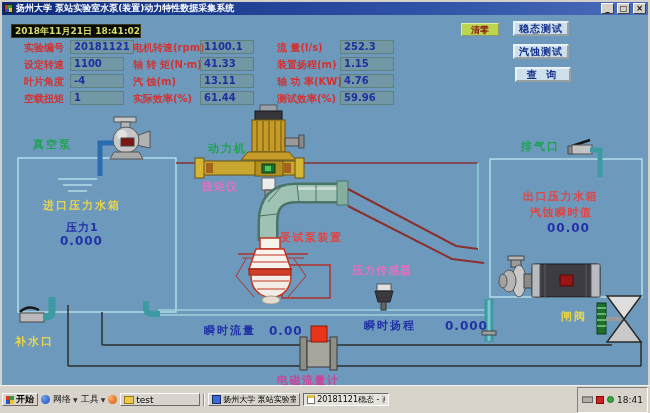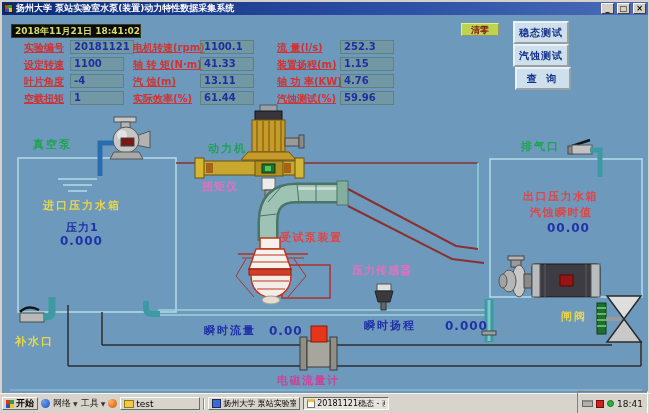--- a/index.html
+++ b/index.html
@@ -11,37 +11,37 @@
               background:linear-gradient(90deg,#0b2a7a,#2d4fa4 60%,#4a6cb8);
               display:flex; align-items:center; gap:3px; padding:4px 2px; }
   .app-icon16 { width:9px; height:9px; background:conic-gradient(#2f9e44 0 25%,#f3c614 0 50%,#2b50c8 0 75%,#e23418 0);
                 border:1px solid #222; flex:0 0 auto; }
   .title { color:#fff; font-size:9px; font-weight:bold; white-space:nowrap; overflow:hidden; flex:1; }
   .winbtn { width:13px; height:11px; background:#d4d0c8; border:1px solid; border-color:#fff #404040 #404040 #fff;
             font-size:8px; line-height:8px; text-align:center; color:#000; padding:0; font-weight:bold; }
   .dt { position:absolute; left:11px; top:24px; width:130px; height:14px; background:#0a0a06;
         border:1px solid #3a3a20; color:#d8dc6a; font-size:9px; font-weight:bold; line-height:12px; padding:0 3px;
         white-space:nowrap; overflow:hidden; }
-  .flabel { position:absolute; color:#d23232; font-size:10px; font-weight:bold; white-space:nowrap; line-height:13px;text-decoration:underline; }
+  .flabel { position:absolute; color:#d23232; font-size:10px; font-weight:bold; white-space:nowrap; line-height:13px; }
   .fval { position:absolute; color:#1f2f9f; font-size:10px; font-weight:bold; line-height:12px;
           background:rgba(125,150,115,.30); border:1px solid rgba(60,80,60,.35); padding:0 3px; min-width:54px; height:14px; }
   .btn { position:absolute; font-weight:bold; cursor:pointer;margin-left:47px; }
   .btn-clear { left:414px; top:23px; width:38px; height:13px; background:#bdd44e; color:#8a2416;
                border:1px outset #e2eca2; font-size:9px; line-height:10px; }
-  .btn-blue { width:56px; height:23px; background:#cde0ec; color:#14308a; border:2px outset #e8f2f8;
+  .btn-blue { width:56px; height:15px; background:#cde0ec; color:#14308a; border:2px outset #e8f2f8;
               font-size:10px; line-height:10px; letter-spacing:1px; }
   .dl { position:absolute; font-weight:bold; font-size:11px; white-space:nowrap; line-height:12px; }
   .g  { color:#1da351; letter-spacing:2px; }
   .y  { color:#e9d54c; letter-spacing:2px; }
   .r  { color:#e04545; letter-spacing:1.5px; }
   .p  { color:#df72c0; letter-spacing:1px; }
   .p2 { color:#c8459a; letter-spacing:1.5px; }
   .n  { color:#2231a8; letter-spacing:1px; }
   svg.diagram { position:absolute; left:0; top:0; pointer-events:none; }
-  .taskbar { position:absolute; left:0; bottom:0; width:650px; height:20px; background:#d8d4cc;
+  .taskbar { position:absolute; left:0; bottom:0; width:650px; height:28px; background:#d8d4cc;
              border-top:1px solid #f6f4f0; display:flex; align-items:center; gap:3px; padding:0 2px; z-index:5; }
   .tbtn { height:13px; background:#d8d4cc; border:1px solid; border-color:#fff #6a6a6a #6a6a6a #fff;
           display:flex; align-items:center; gap:2px; padding:0 3px; font-size:9px; white-space:nowrap; overflow:hidden; }
   .tbtn.active { border-color:#6a6a6a #fff #fff #6a6a6a; background:#e6e3dc; }
   .tlabel { font-size:8px; overflow:hidden; white-space:nowrap; }
   .winflag { width:8px; height:8px; background:conic-gradient(#2f9e44 0 25%,#f3c614 0 50%,#2b50c8 0 75%,#e23418 0); }
   .start-txt { font-size:9px; font-weight:bold; }
   .ql-icon { width:9px; height:9px; border-radius:50%; display:inline-block; }
   .ie { background:radial-gradient(circle at 30% 30%, #6aa0f0, #1a4ec0); }
   .fox { background:radial-gradient(circle at 30% 30%, #ffb060, #d05510); }
@@ -217,21 +217,21 @@
   <div class="flabel" style="left:133px;top:75px">汽 蚀(m)</div>
   <div class="flabel" style="left:133px;top:92px">实际效率(%)</div>
   <div class="fval" style="left:200px;top:40px">1100.1</div>
   <div class="fval" style="left:200px;top:57px">41.33</div>
   <div class="fval" style="left:200px;top:74px">13.11</div>
   <div class="fval" style="left:200px;top:91px">61.44</div>
 
   <div class="flabel" style="left:277px;top:41px">流  量(l/s)</div>
   <div class="flabel" style="left:277px;top:58px">装置扬程(m)</div>
   <div class="flabel" style="left:277px;top:75px">轴 功 率(KW)</div>
-  <div class="flabel" style="left:277px;top:92px">汽蚀测试(%)</div>
+  <div class="flabel" style="left:277px;top:92px">测试效率(%)</div>
   <div class="fval" style="left:340px;top:40px">252.3</div>
   <div class="fval" style="left:340px;top:57px">1.15</div>
   <div class="fval" style="left:340px;top:74px">4.76</div>
   <div class="fval" style="left:340px;top:91px">59.96</div>
 
   <button class="btn btn-clear">清零</button>
   <button class="btn btn-blue" style="left:466px;top:21px">稳态测试</button>
   <button class="btn btn-blue" style="left:466px;top:44px">汽蚀测试</button>
   <button class="btn btn-blue" style="left:468px;top:67px;letter-spacing:3px">查 询</button>
 

